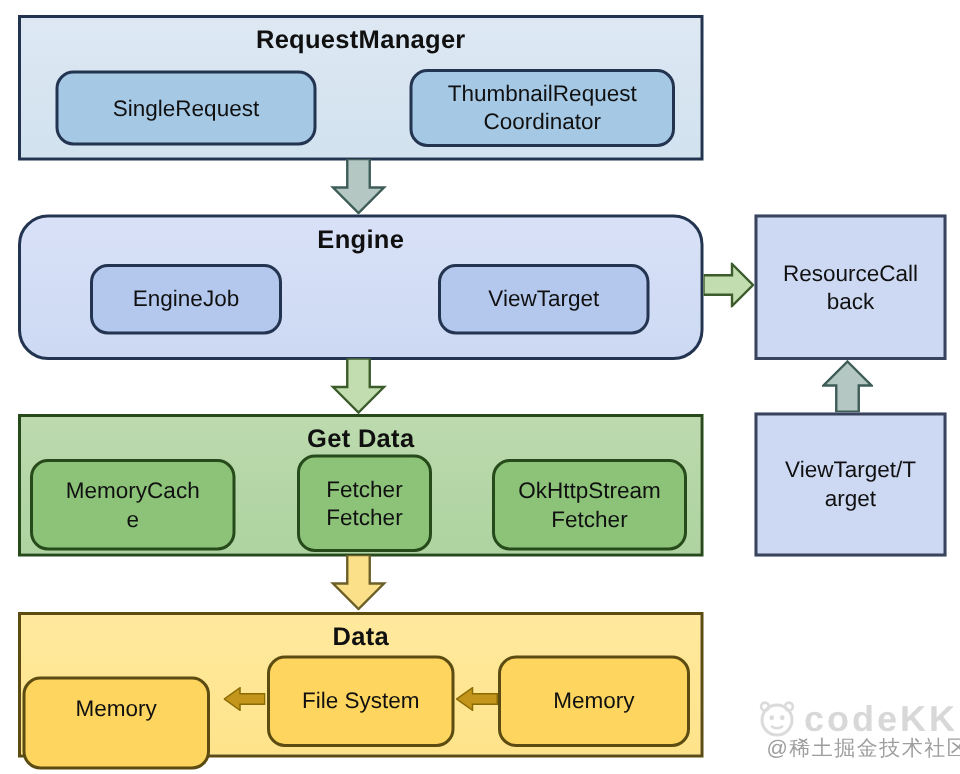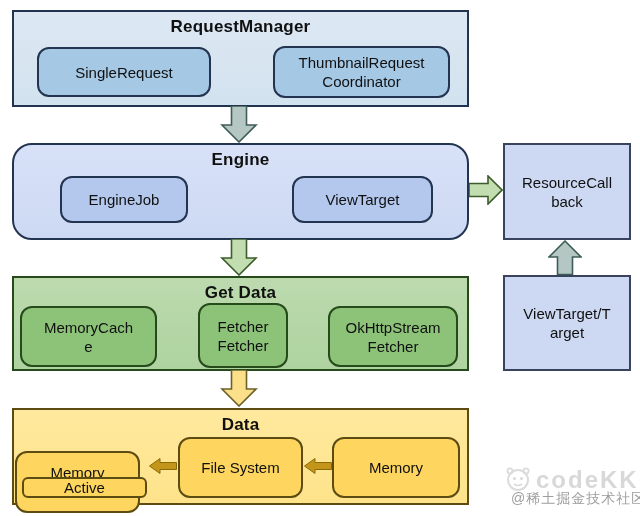--- a/index.html
+++ b/index.html
@@ -154,23 +154,20 @@
   <svg class="arrow" style="left:219px;top:370px;" width="40" height="37" viewBox="0 0 40 37">
     <polygon class="a-yellow" points="12.5,0 27.5,0 27.5,19 37,19 20,36 3,19 12.5,19"></polygon>
   </svg>
 
   <div class="layer dt">
     <div class="layer-title">Data</div>
   </div>
   <div class="node node-yellow mem">
     <span>Memory</span>
   </div>
-  <div class="node node-yellow act">
-    <span>Active</span>
-  </div>
   <div class="node node-yellow fs">
     <span>File System</span>
   </div>
   <div class="node node-yellow sv">
     <span>Memory</span>
   </div>
 
   <svg class="arrow" style="left:149px;top:458px;" width="28" height="16" viewBox="0 0 28 16">
     <polygon class="a-gold" points="27.5,4.5 11,4.5 11,0.5 0.5,8 11,15.5 11,11.5 27.5,11.5"></polygon>
   </svg>

